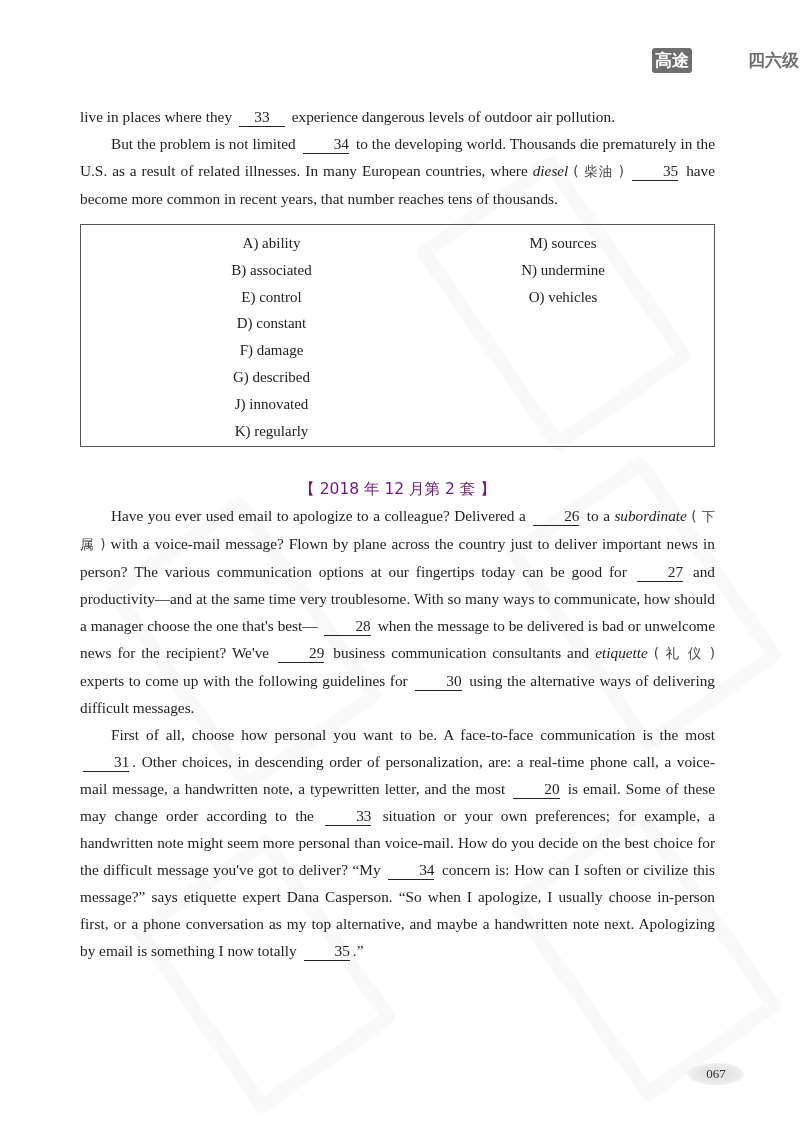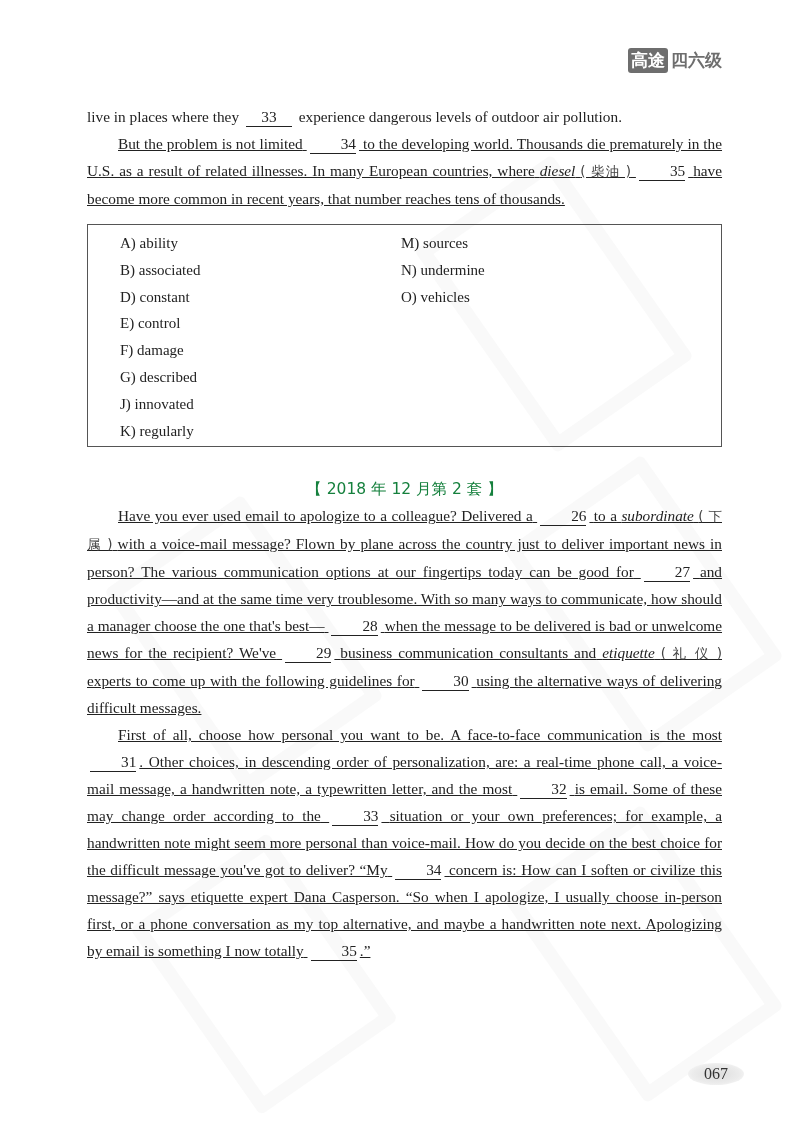--- a/index.html
+++ b/index.html
@@ -19,103 +19,104 @@
     position: absolute;
     pointer-events: none;
     opacity: 0.05;
     border: 14px solid #888;
     border-radius: 6px;
     transform: rotate(-35deg);
   }
   .header-brand {
     position: absolute;
     top: 48px;
-    left: 628px;
+    left: 652px;
     display: flex;
     align-items: center;
     font-family: "DejaVu Sans", sans-serif;
     font-size: 17px;
+    gap: 36px;
   }
   .brand-badge {
     background: #6e6e6e;
     color: #ffffff;
     padding: 1px 3px;
     border-radius: 3px;
     font-weight: bold;
     letter-spacing: 0px;
   }
   .brand-text {
     color: #6e6e6e;
-    margin-left: 3px;
+    margin-left: 20px;
     font-weight: bold;
   }
   .content {
     position: absolute;
-    left: 87px;
+    left: 80px;
     top: 103px;
     width: 635px;
     font-size: 15.3px;
     line-height: 27px;
   }
   p {
     margin: 0;
     text-align: justify;
   }
   p.indent {
     text-indent: 31px;
-    text-decoration: underline;
   }
   .blank {
     display: inline-block;
     border-bottom: 1px solid #222;
     text-align: center;
     line-height: 18px;
     min-width: 46px;
     margin: 0 3px;
   }
   .cn {
     font-family: "DejaVu Sans", sans-serif;
     font-size: 13.5px;
     color: #444;
   }
   em {
     font-style: italic;
   }
   .options-box {
     border: 1.5px solid #555;
     margin-top: 12px;
-    padding: 5px 0 2px 32px;
+    padding: 5px 0 2px 50px;
     display: grid;
     grid-template-columns: 281px 1fr;
     grid-auto-flow: column;
     grid-template-rows: repeat(8, 26.8px);
     font-size: 15px;
+    text-align: center;
   }
   .opt {
     line-height: 26.8px;
   }
   .section-title {
     text-align: center;
     font-family: "DejaVu Sans", sans-serif;
     font-size: 15.5px;
     margin-top: 30px;
     margin-bottom: 1px;
     line-height: 24px;
-    color: #15803d;
+    color: #701a75;
   }
   .page-num {
     position: absolute;
     left: 688px;
     top: 1063px;
     width: 56px;
     height: 22px;
     border-radius: 50%;
     background: radial-gradient(ellipse at center, #dcdcdc 0%, #ececec 60%, #ffffff 100%);
     text-align: center;
-    font-size: 16px;
+    font-size: 13px;
     line-height: 22px;
     color: #333;
   }
 </style>
 </head>
 <body>
 
 <div class="watermark" style="left:160px;top:520px;width:140px;height:220px;"></div>
 <div class="watermark" style="left:470px;top:180px;width:140px;height:220px;"></div>
 <div class="watermark" style="left:560px;top:480px;width:140px;height:220px;"></div>
@@ -141,22 +142,22 @@
     <span>to the developing world. Thousands die prematurely in the U.S. as a result of related illnesses. In many European countries, where</span>
     <em>diesel</em>
     <span class="cn">( 柴油 )</span>
     <span class="blank">35</span>
     <span>have become more common in recent years, that number reaches tens of thousands.</span>
   </p>
 
   <div class="options-box">
     <div class="opt">A) ability</div>
     <div class="opt">B) associated</div>
+    <div class="opt">E) control</div>
     <div class="opt">D) constant</div>
-    <div class="opt">E) control</div>
     <div class="opt">F) damage</div>
     <div class="opt">G) described</div>
     <div class="opt">J) innovated</div>
     <div class="opt">K) regularly</div>
     <div class="opt">M) sources</div>
     <div class="opt">N) undermine</div>
     <div class="opt">O) vehicles</div>
   </div>
 
   <div class="section-title">【 2018 年 12 月第 2 套 】</div>
@@ -177,21 +178,21 @@
     <em>etiquette</em>
     <span class="cn">( 礼 仪 )</span>
     <span>experts to come up with the following guidelines for</span>
     <span class="blank">30</span>
     <span>using the alternative ways of delivering difficult messages.</span>
   </p>
 
   <p class="indent">
     <span>First of all, choose how personal you want to be. A face-to-face communication is the most</span>
     <span class="blank">31</span><span>. Other choices, in descending order of personalization, are: a real-time phone call, a voice-mail message, a handwritten note, a typewritten letter, and the most</span>
-    <span class="blank">32</span>
+    <span class="blank">20</span>
     <span>is email. Some of these may change order according to the</span>
     <span class="blank">33</span>
     <span>situation or your own preferences; for example, a handwritten note might seem more personal than voice-mail. How do you decide on the best choice for the difficult message you've got to deliver? “My</span>
     <span class="blank">34</span>
     <span>concern is: How can I soften or civilize this message?” says etiquette expert Dana Casperson. “So when I apologize, I usually choose in-person first, or a phone conversation as my top alternative, and maybe a handwritten note next. Apologizing by email is something I now totally</span>
     <span class="blank">35</span><span>.”</span>
   </p>
 
 </div>
 

